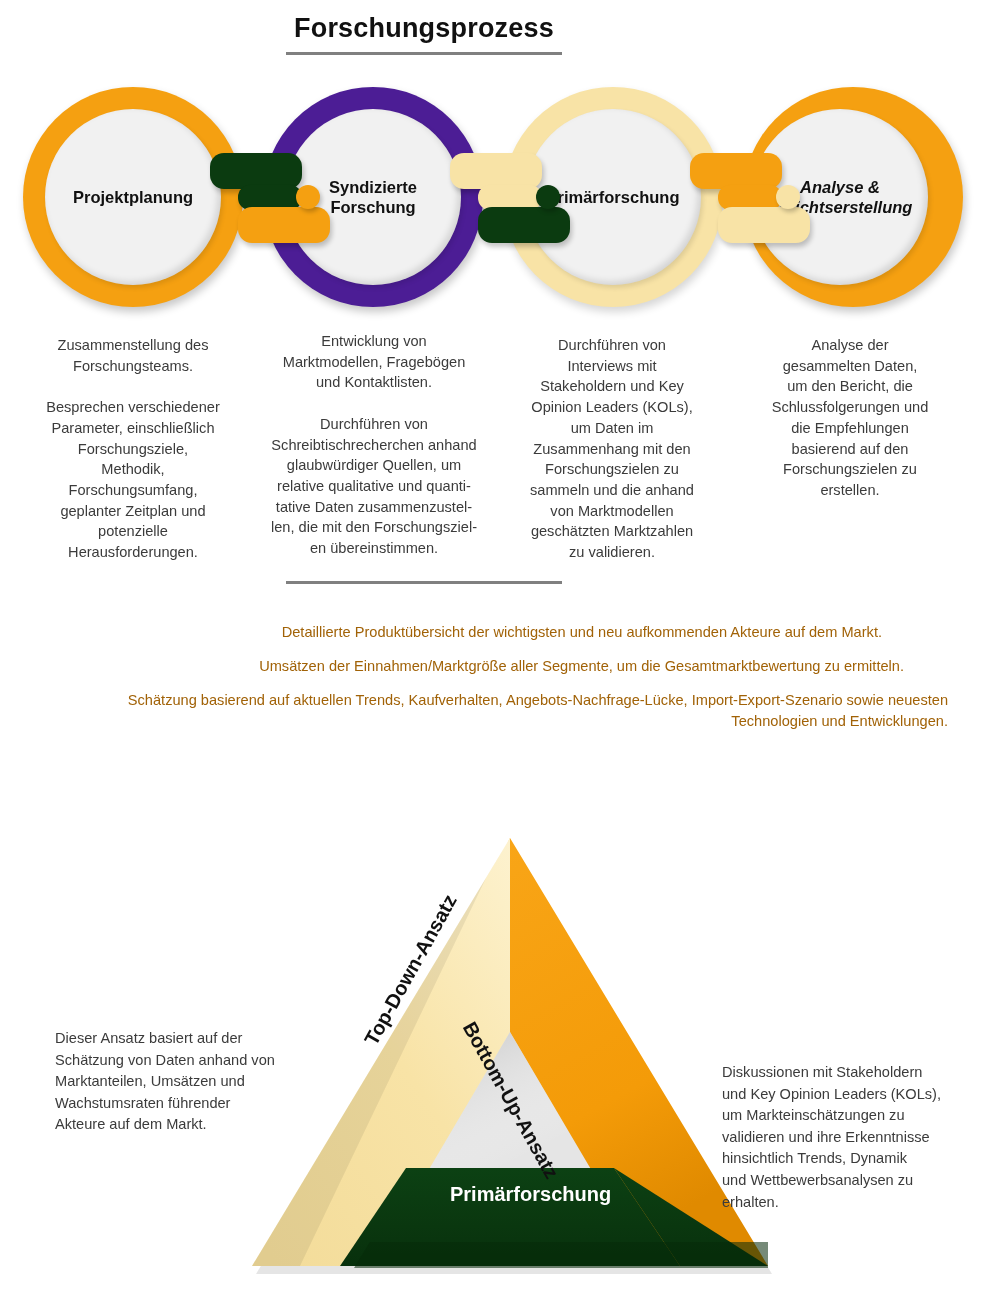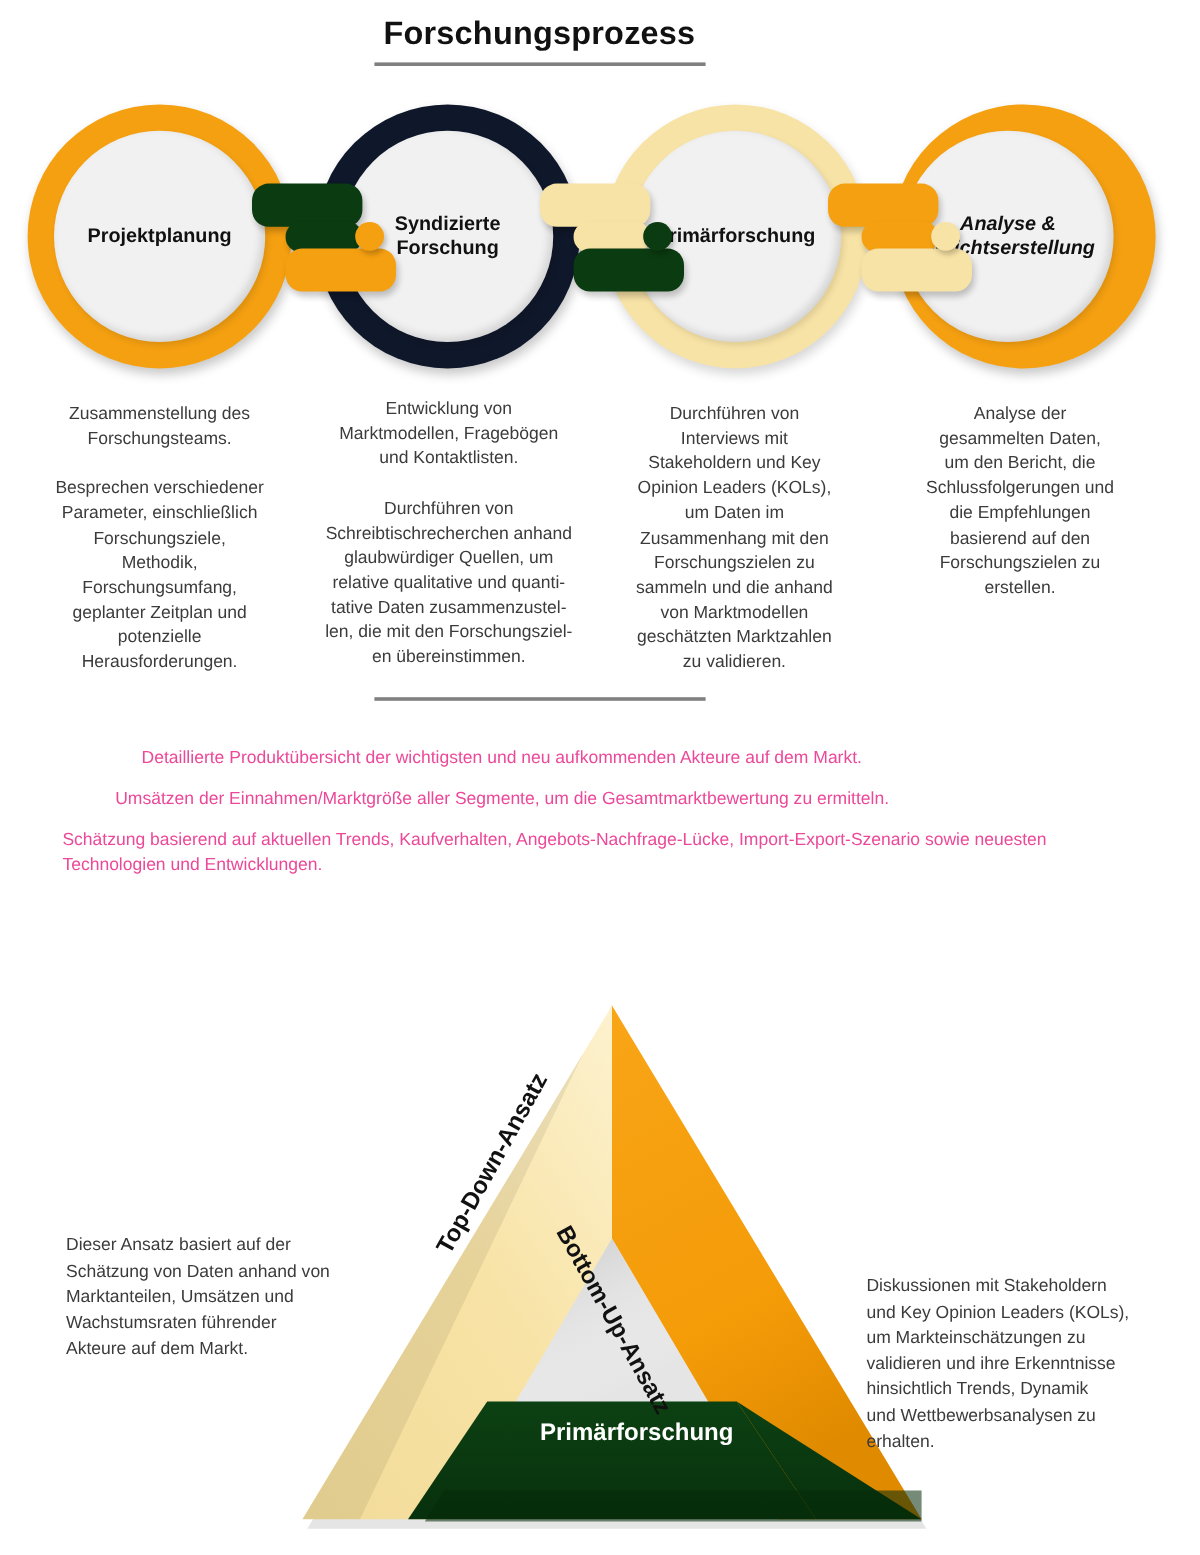--- a/index.html
+++ b/index.html
@@ -6,21 +6,21 @@
   html,body{margin:0;padding:0;}
   body{
     width:1000px;height:1296px;
     background:#ffffff;
     font-family:"Liberation Sans", sans-serif;
     color:#2b2b2b;
     position:relative;
     overflow:hidden;
     -webkit-font-smoothing:antialiased;
   }
-  .stage{position:absolute;left:0;top:0;width:848px;height:1296px;padding-left:17px;}
+  .stage{position:absolute;left:0;top:0;width:848px;height:1296px;}
 
   
   .section-head{
     position:absolute;
     width:100%;
     text-align:center;
   }
   .section-head .htxt{
     display:inline-block;
     font-size:27px;
@@ -87,24 +87,24 @@
     white-space:pre-line;
     margin-top:13px;
   }
 
   
   .bullets{
     position:absolute;
     left:50px;top:622px;width:900px;
   }
   .bullet{
-    text-align:left;
+    text-align:right;
     font-size:14.6px;
     line-height:1.45;
-    color:#ec4899;
+    color:#a16207;
     margin-bottom:13px;
   }
 
   
   .tri-wrap{position:absolute;left:250px;top:838px;width:520px;height:432px;}
   .tri-wrap svg{display:block;width:520px;height:432px;overflow:visible;}
   .tri-text{
     position:absolute;
     font-weight:bold;
     color:#111111;
@@ -148,21 +148,21 @@
     <div class="hrule"></div>
   </div>
 
   <div class="ring" id="ring-0" style="left:23px;top:87px;width:220px;height:220px;background:#F5A011;
               box-shadow:2px 5px 9px rgba(0,0,0,.22);">
     <div class="ring-inner" style="left:22px;top:22px;width:176px;height:176px;">
       <span class="ring-label">Projektplanung</span>
     </div>
   </div>
 
-  <div class="ring" id="ring-1" style="left:263px;top:87px;width:220px;height:220px;background:#0f172a;
+  <div class="ring" id="ring-1" style="left:263px;top:87px;width:220px;height:220px;background:#4c1d95;
               box-shadow:2px 5px 9px rgba(0,0,0,.22);">
     <div class="ring-inner" style="left:22px;top:22px;width:176px;height:176px;">
       <span class="ring-label">Syndizierte
 Forschung</span>
     </div>
   </div>
 
   <div class="ring" id="ring-2" style="left:503px;top:87px;width:220px;height:220px;background:#F8E3A6;
               box-shadow:2px 5px 9px rgba(0,0,0,.16);">
     <div class="ring-inner" style="left:22px;top:22px;width:176px;height:176px;">

